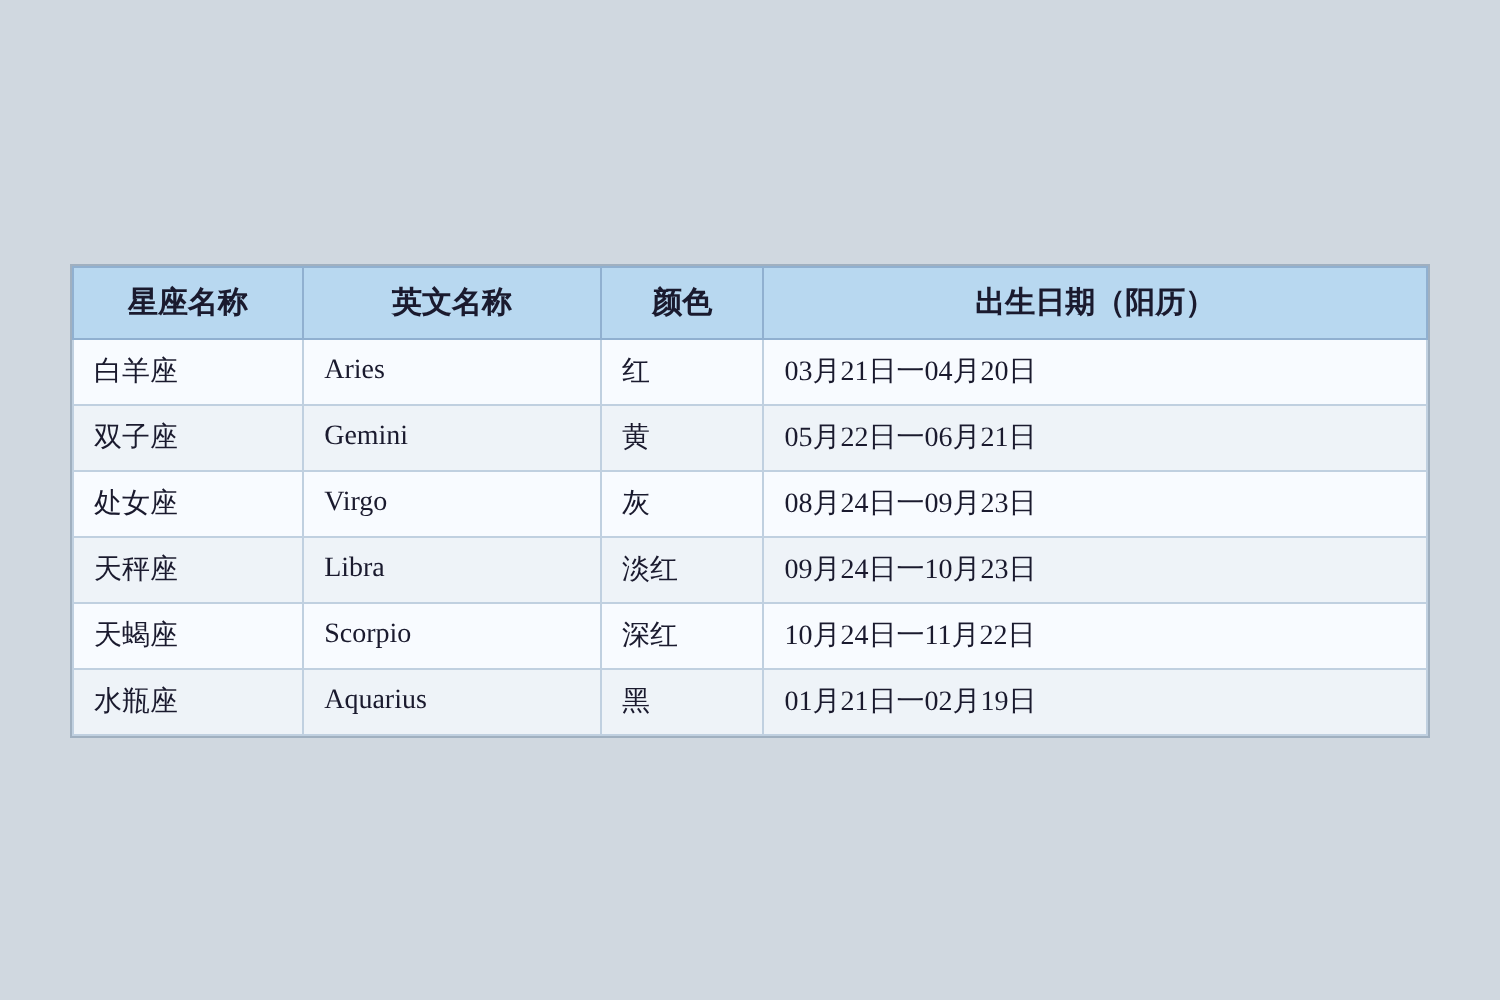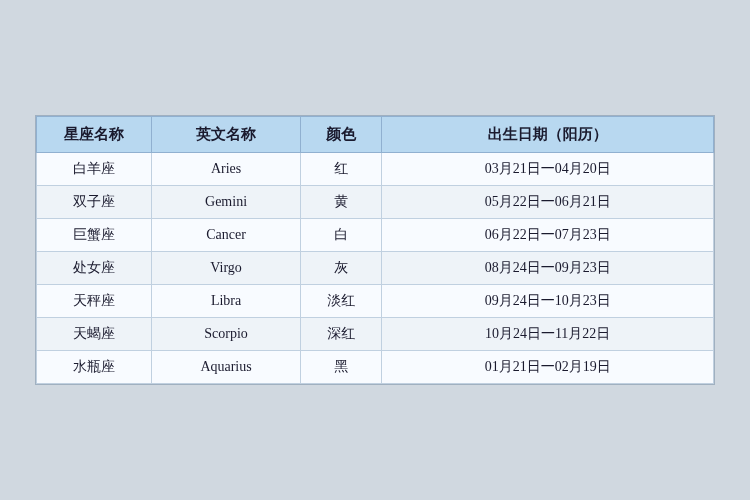--- a/index.html
+++ b/index.html
@@ -35,21 +35,20 @@
       padding: 8px 10px;
       text-align: center;
       font-size: 15px;
       font-weight: bold;
       color: #1a1a2e;
     }
 
     tbody tr td {
       border: 1px solid #c0d0e0;
       padding: 7px 10px;
-      text-align: center;
       font-size: 14px;
       color: #1a1a2e;
       background-color: #f8fbff;
     }
 
     tbody tr:nth-child(even) td {
       background-color: #eef3f8;
     }
 
     .col-chinese { width: 17%; margin-left: 40px; }
@@ -77,26 +76,20 @@
           <td>红</td>
           <td>03月21日一04月20日</td>
         </tr>
         <tr>
           <td>双子座</td>
           <td>Gemini</td>
           <td>黄</td>
           <td>05月22日一06月21日</td>
         </tr>
         <tr>
-          <td>巨蟹座</td>
-          <td>Cancer</td>
-          <td>白</td>
-          <td>06月22日一07月23日</td>
-        </tr>
-        <tr>
           <td>处女座</td>
           <td>Virgo</td>
           <td>灰</td>
           <td>08月24日一09月23日</td>
         </tr>
         <tr>
           <td>天秤座</td>
           <td>Libra</td>
           <td>淡红</td>
           <td>09月24日一10月23日</td>

